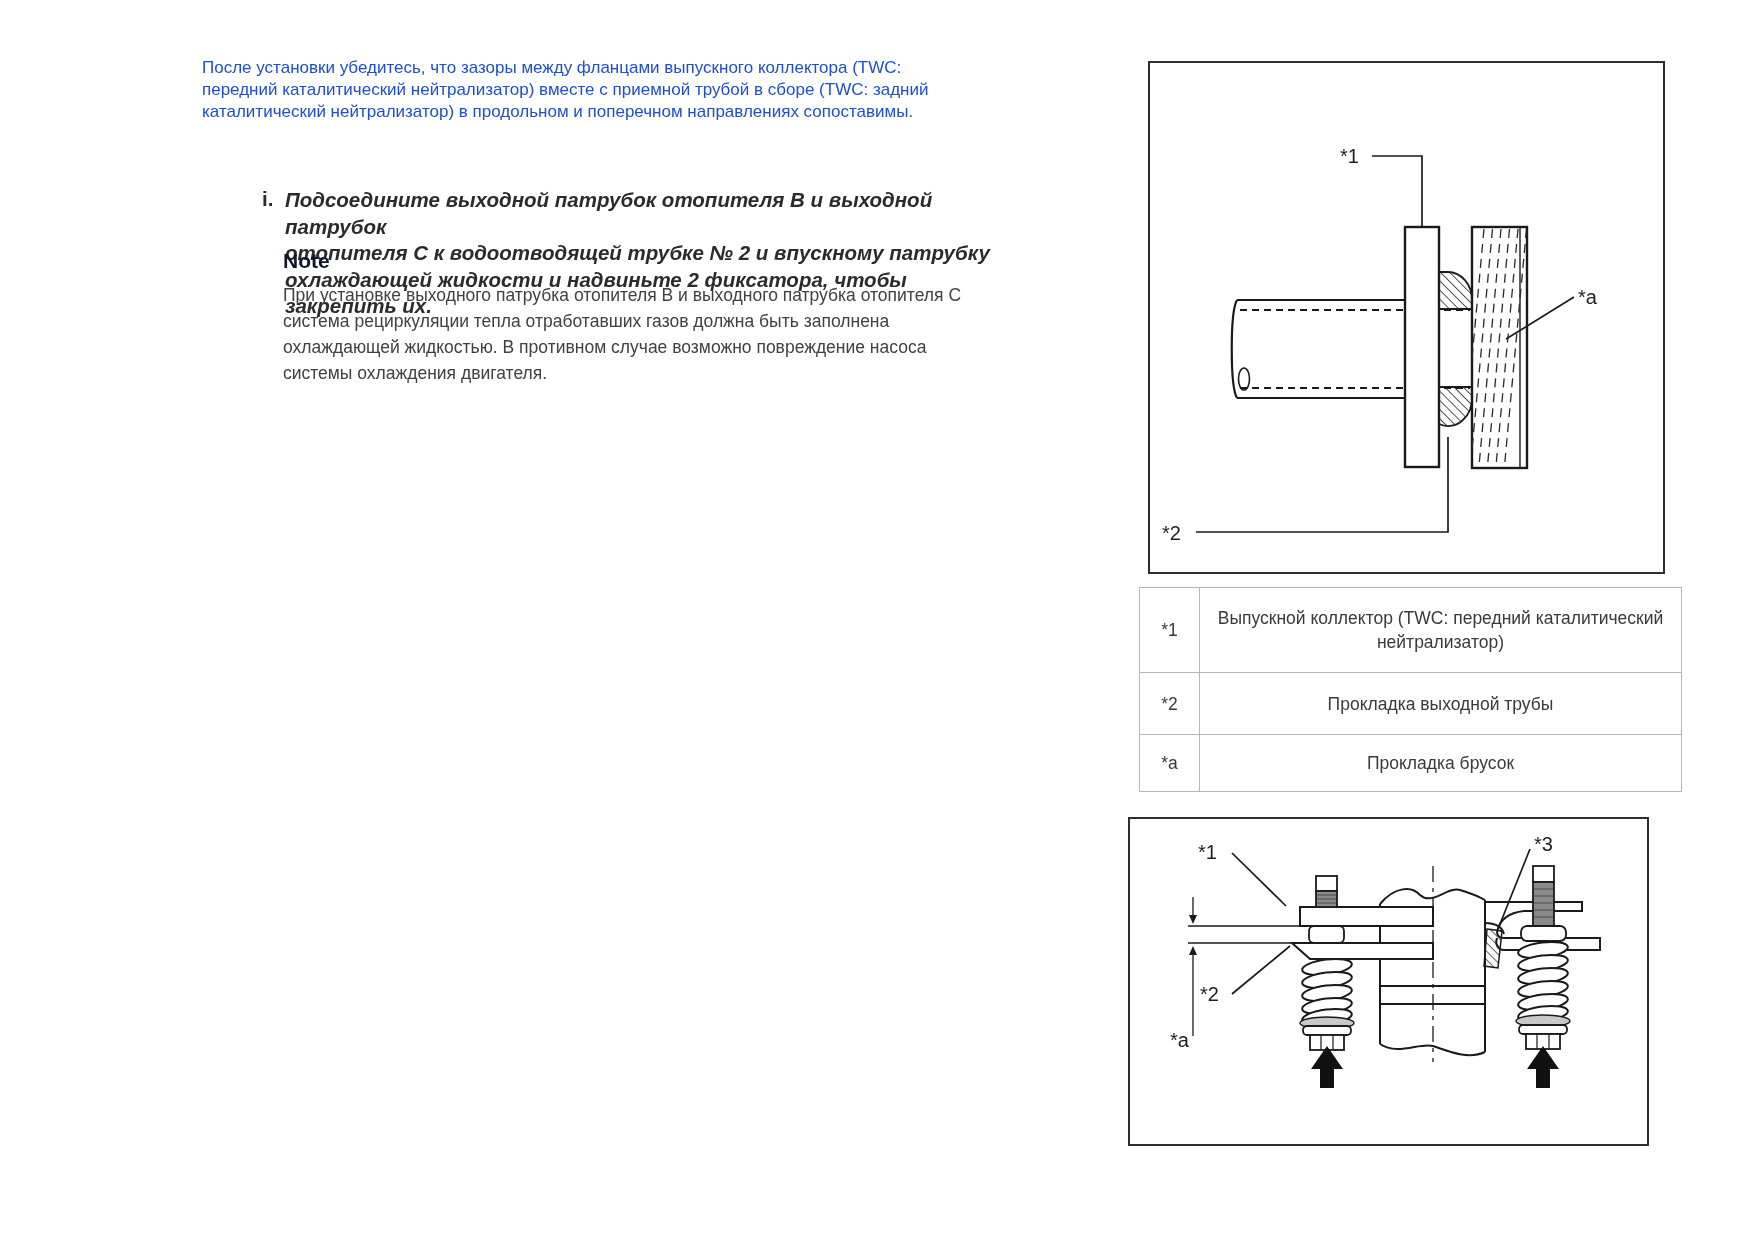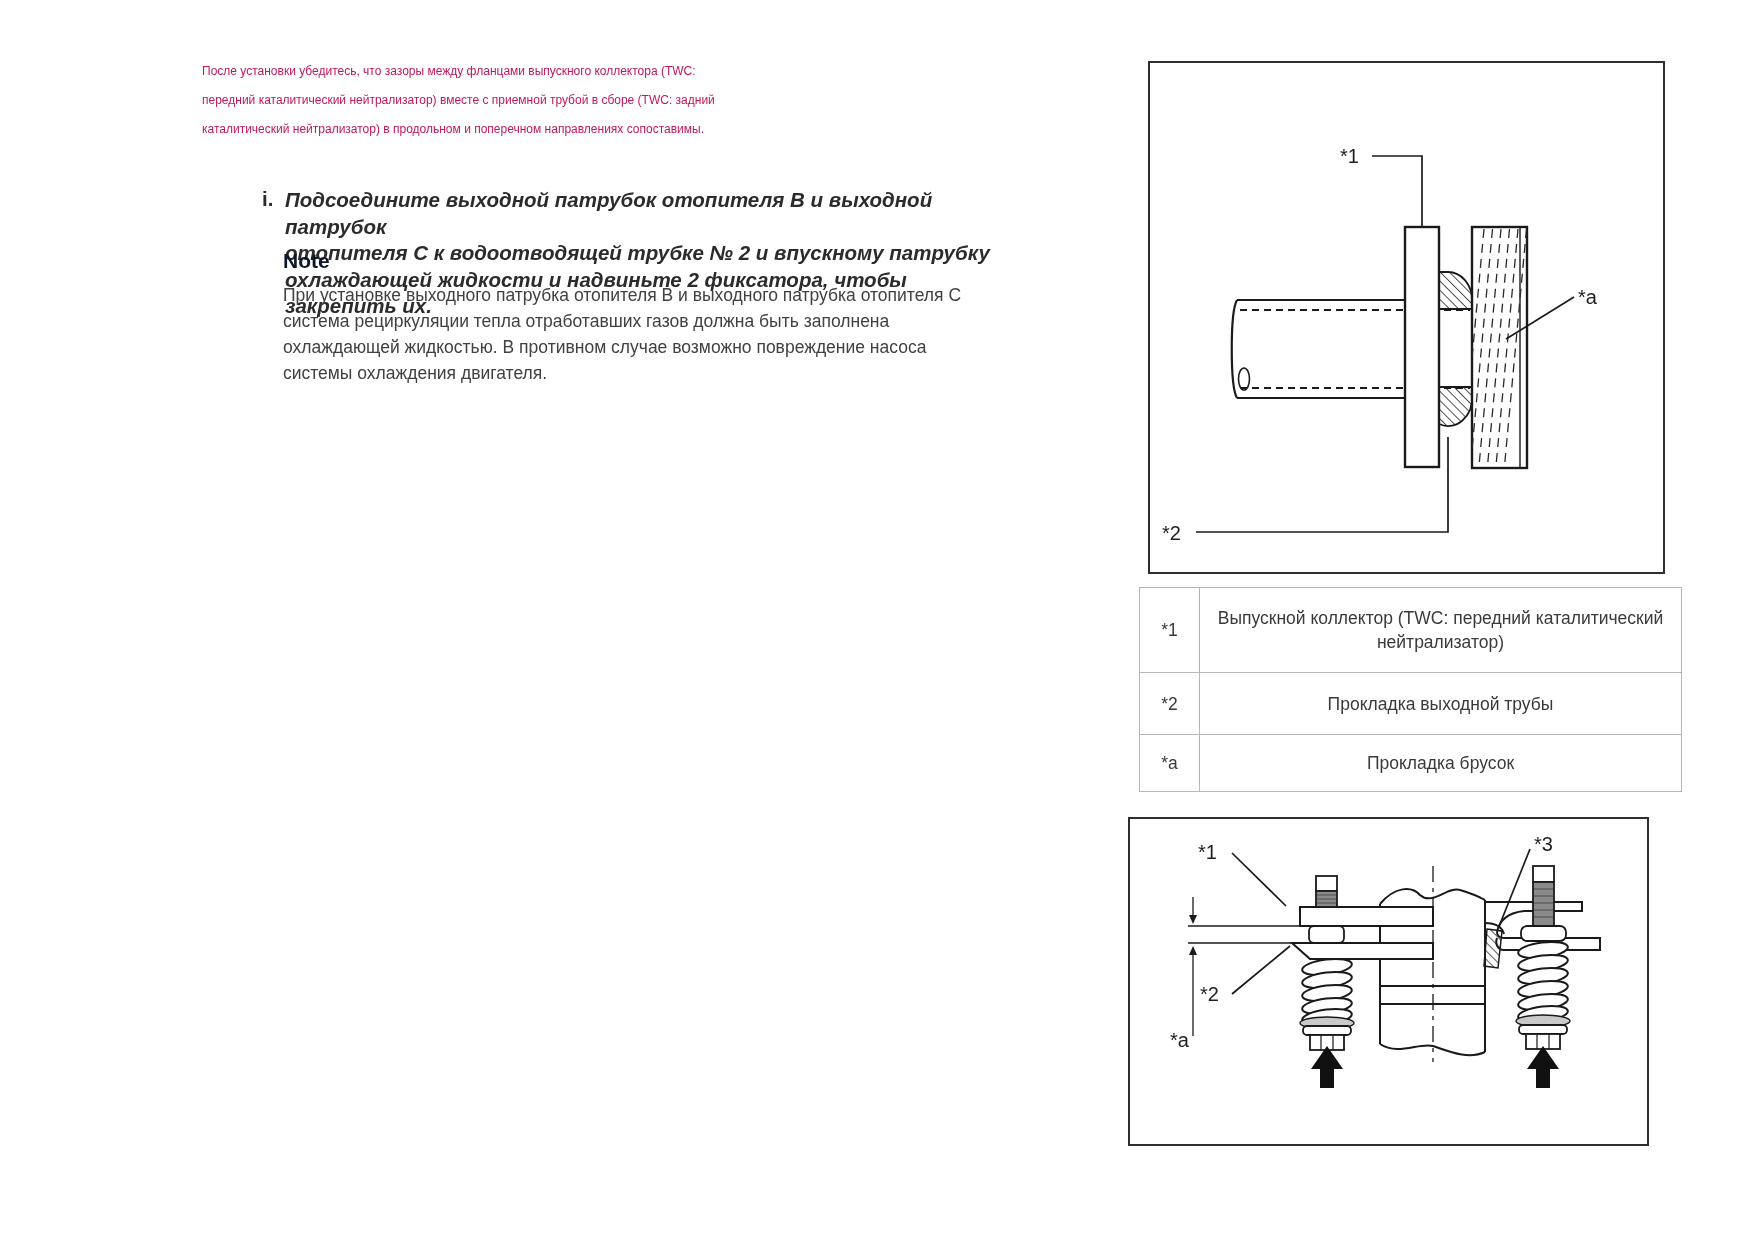--- a/index.html
+++ b/index.html
@@ -3,21 +3,21 @@
 <meta charset="utf-8">
 <style>
   html,body{margin:0;padding:0;background:#fff;}
   #page{
     position:relative; width:1754px; height:1239px; background:#ffffff;
     font-family:"Liberation Sans","DejaVu Sans",sans-serif; overflow:hidden;
     color:#3f3f3f;
   }
   .abs{position:absolute;}
   .pre{white-space:pre-line;}
-  #intro{left:202px; top:57px; font-size:12px; line-height:29px; color:#be185d; width:860px;}
+  #intro{left:202px; top:57px; font-size:17px; line-height:22px; color:#1d4ed8; width:860px;}
   #step-f{left:187px; top:147px; font-size:20px; font-weight:bold; color:#2b2b2b; width:900px;}
   #step-i-marker{left:262px; top:187px; font-size:20.5px; font-weight:bold; color:#2b2b2b;}
   #step-i{left:285px; top:187px; font-size:20.5px; line-height:26.5px; font-weight:bold; color:#2b2b2b; width:720px;font-style:italic;}
   #note-title{left:283px; top:249px; font-size:21px; font-weight:bold; color:#0f172a;}
   #note-body{left:283px; top:282px; font-size:17.5px; line-height:26px; color:#414141; width:760px;}
 
   #figure1{left:1148px; top:61px; width:513px; height:509px; border:2px solid #2e2e2e; background:#fff;}
   #figure2{left:1128px; top:817px; width:517px; height:325px; border:2px solid #2e2e2e; background:#fff;}
   #figure1 svg,#figure2 svg{display:block;}
 

